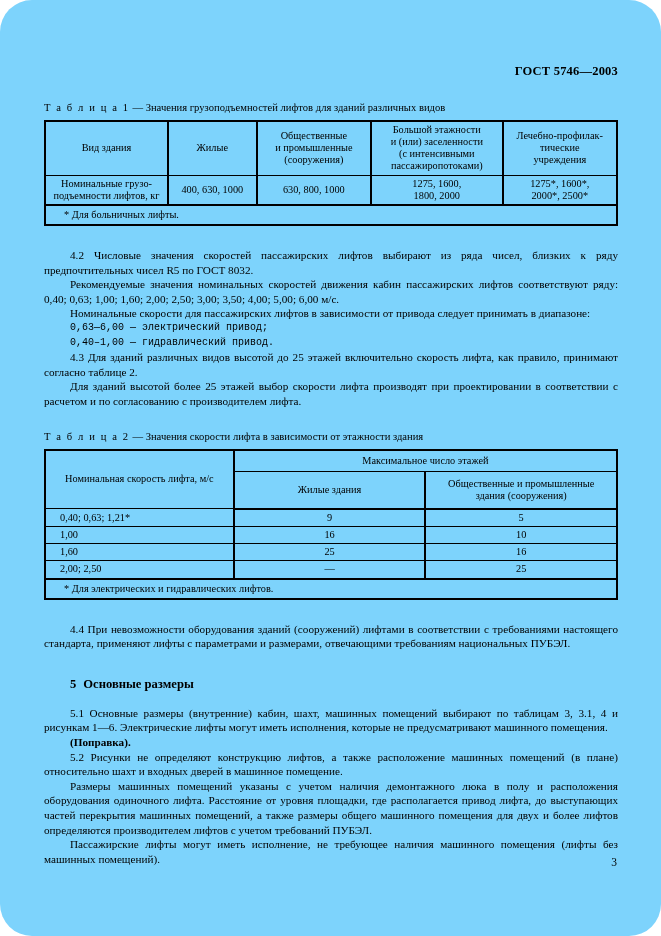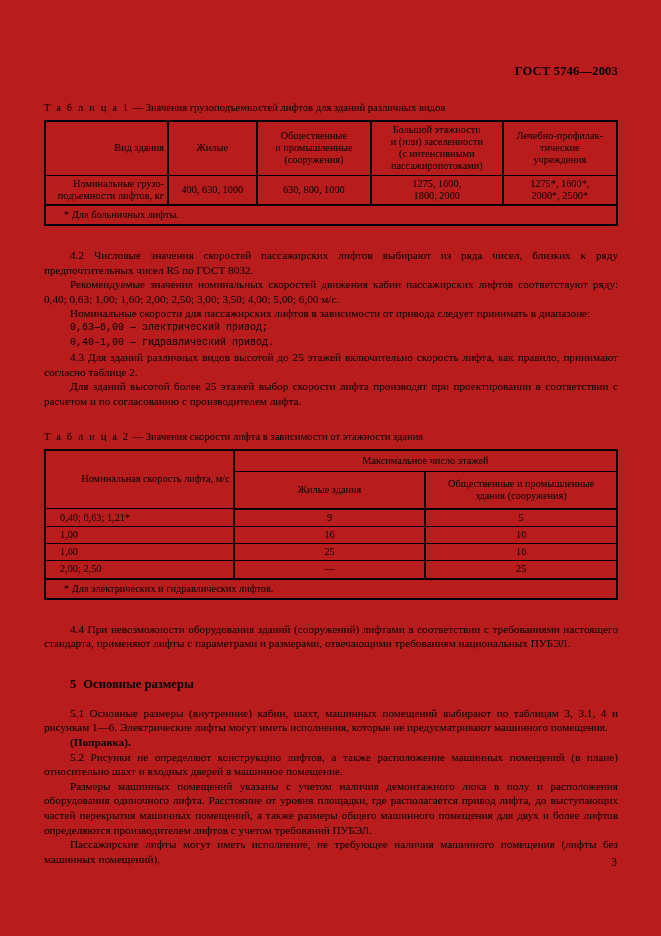--- a/index.html
+++ b/index.html
@@ -8,23 +8,24 @@
     background: #ffffff;
   }
   body {
     font-family: "Liberation Serif", "DejaVu Serif", serif;
     color: #000000;
   }
   .page {
     position: relative;
     width: 661px;
     height: 936px;
-    background: #b91c1c;
+    background: #7dd3fc;
     box-sizing: border-box;
     overflow: hidden;
+    border-radius: 32px;
   }
   .content {
     position: absolute;
     left: 44px;
     top: 0;
     width: 574px;
   }
 
   
   .doc-header {
@@ -54,21 +55,21 @@
     font-size: 10.3px;
     table-layout: fixed;
   }
   table.gost td {
     border: 1px solid #000000;
     padding: 2px 3px;
     vertical-align: middle;
     text-align: center;
     line-height: 1.18;
   }
-  table.gost td.outer-l { border-left-width: 2px; text-align: right; }
+  table.gost td.outer-l { border-left-width: 2px; }
   table.gost td.outer-r { border-right-width: 2px; }
   table.gost tr.first-row td { border-top-width: 2px; }
   table.gost tr.last-row td { border-bottom-width: 2px; }
   table.gost td.thick-b { border-bottom-width: 2px; }
   table.gost td.thick-r { border-right-width: 2px; }
   table.gost td.note {
     text-align: left;
     padding: 3px 3px 3px 18px;
   }
   .hcell { padding-top: 5px; padding-bottom: 5px; }

